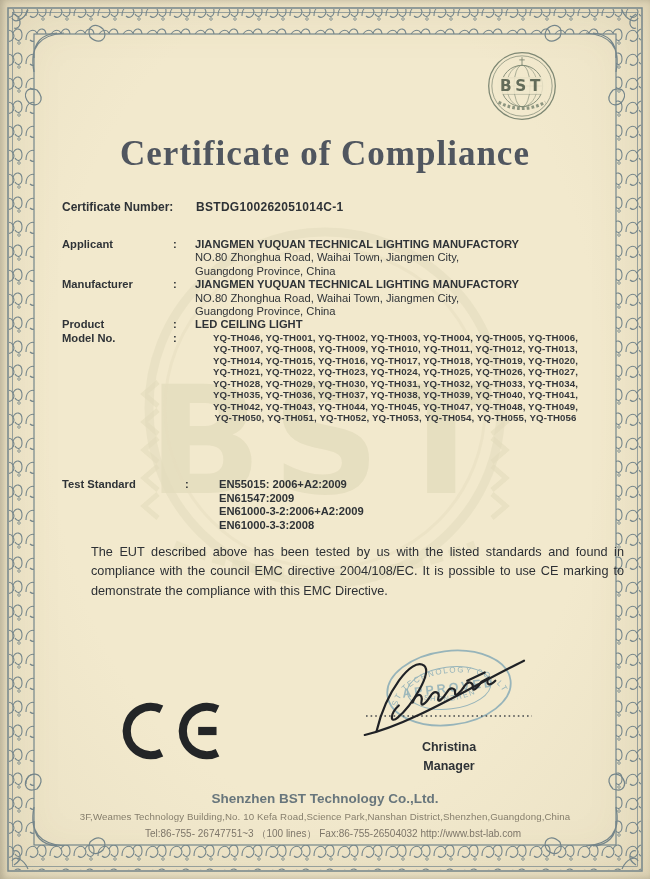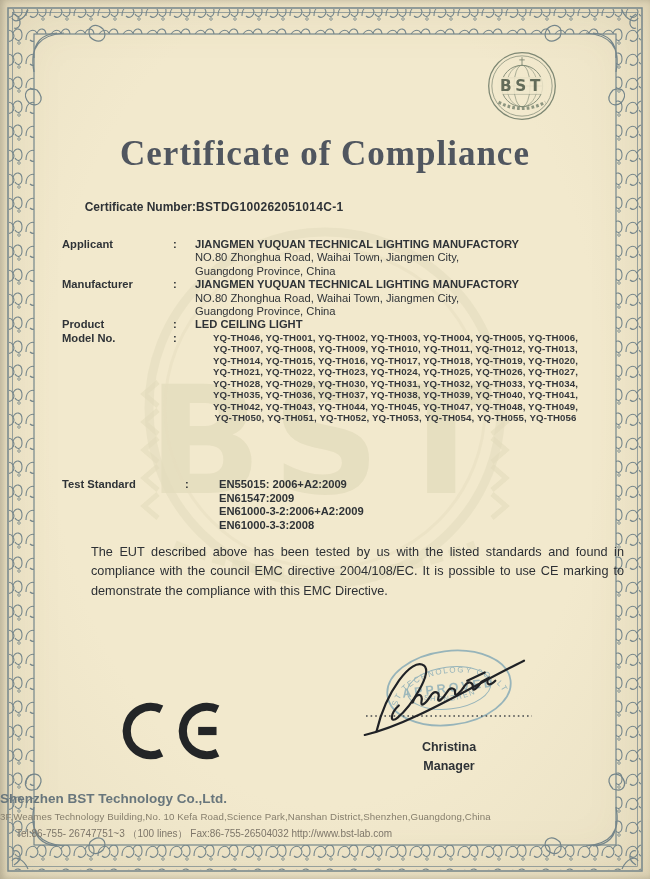--- a/index.html
+++ b/index.html
@@ -9,38 +9,38 @@
         box-shadow:inset 0 0 60px rgba(120,100,60,.18), inset 3px 0 6px rgba(60,60,50,.25);}
   svg{display:block;}
   .abs{position:absolute;}
   .border-svg{left:0;top:0;}
   .watermark-svg{left:0;top:0;opacity:.55;pointer-events:none;}
   .logo-svg{left:486px;top:50px;}
   .title{left:0;top:134px;width:650px;text-align:center;margin:0;
          font-family:"Liberation Serif",serif;font-weight:bold;font-size:35px;
          color:#50565f;letter-spacing:1px;}
   .certnum{left:62px;top:200px;font-size:12px;font-weight:bold;color:#2e3236;}
-  .certnum .cn-label{display:inline-block;width:134px;text-align:right;}
+  .certnum .cn-label{display:inline-block;width:134px;}
   .certnum .cn-value{letter-spacing:.3px;}
   .fields{left:62px;top:238px;width:534px;font-size:11.2px;color:#2f3337;}
   .frow{display:grid;grid-template-columns:105px 28px 1fr;line-height:13.4px;}
   .flabel{font-weight:bold;}
   .colon{font-weight:bold;text-align:left;padding-left:6px;}
   .fname{font-weight:bold;}
   .model-lines{font-weight:bold;font-size:9.7px;line-height:11.5px;letter-spacing:.1px;color:#36393d;text-align:center;}
   .frow.test{margin-top:54px;gap:12px;}
   .tline{font-weight:bold;line-height:13.8px;}
   .bodytext{left:62px;top:543px;width:533px;font-size:12.7px;line-height:19.3px;
             color:#2d3034;text-align:justify;margin-left:29px;}
   .bodytext p{margin:0;}
   .ce-svg{left:116px;top:700px;}
   .sigblock{left:350px;top:642px;width:198px;text-align:center;color:#2e3236;}
   .sigblock .sig-name,.sigblock .sig-role{font-weight:bold;font-size:12.5px;line-height:19px;}
   .sigblock .sig-date{font-weight:bold;font-size:12.5px;line-height:19px;}
-  .footer{left:0;top:790px;width:650px;text-align:left;}
+  .footer{left:0;top:790px;width:650px;text-align:center;}
   .f-company{font-size:13.5px;font-weight:bold;color:#68767c;line-height:18px;}
   .f-address{font-size:9.7px;color:#857e6c;line-height:17px;letter-spacing:.1px;}
   .f-contact{font-size:10px;color:#7d7669;line-height:17px;margin-left:16px;}
 </style>
 </head>
 <body>
 
 <div class="page">
 
   <svg class="abs watermark-svg" width="650" height="879" viewBox="0 0 650 879">

